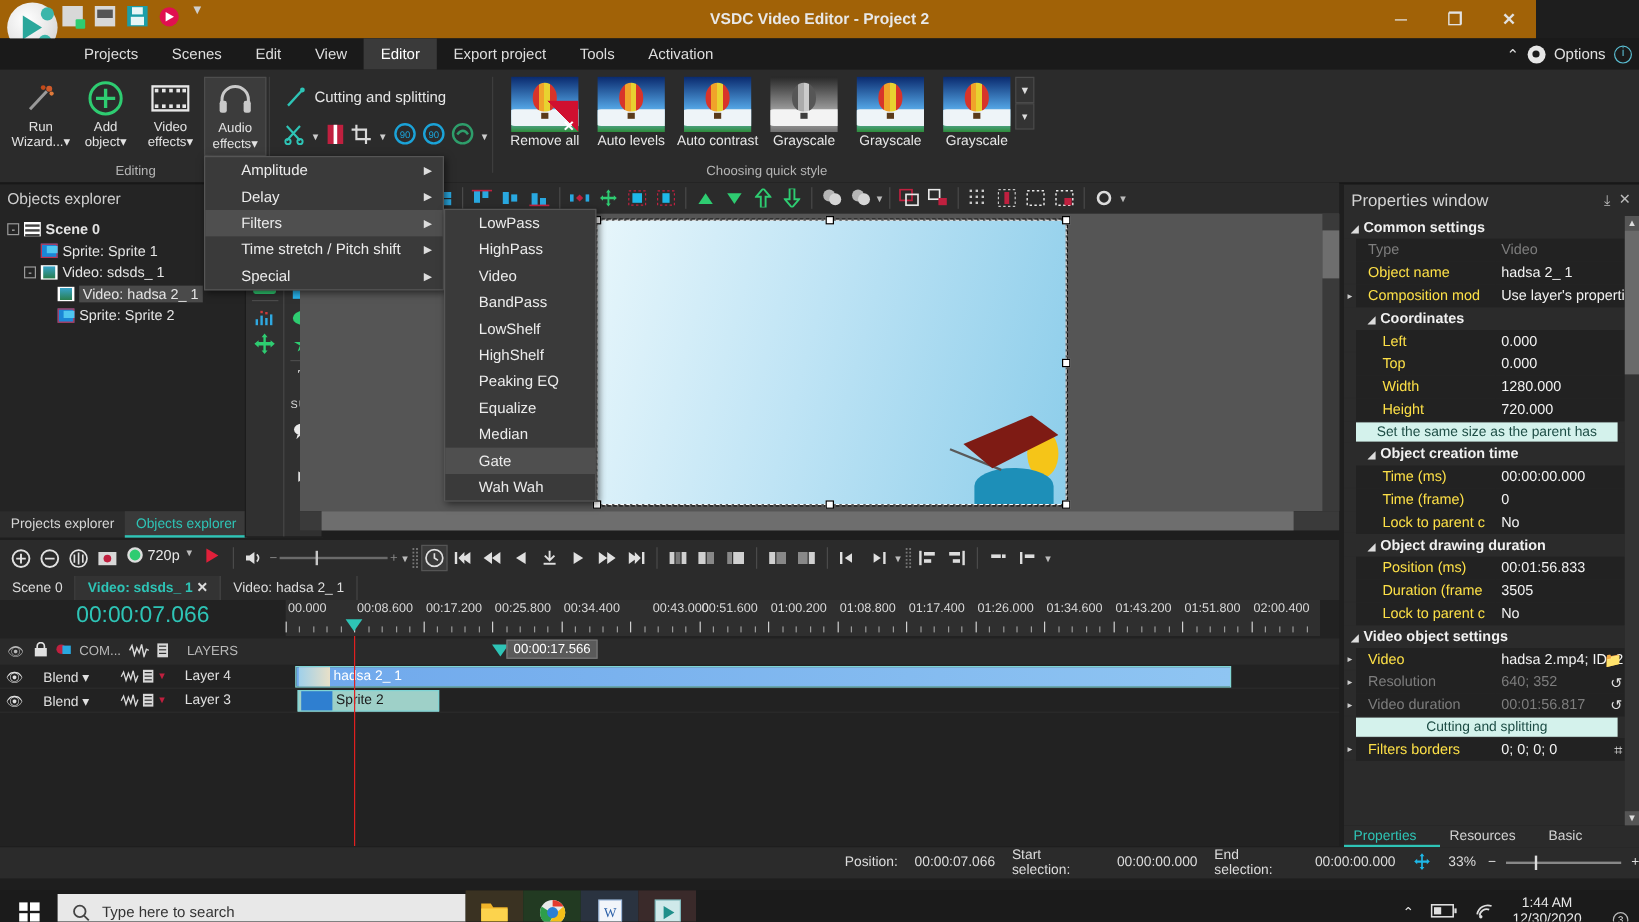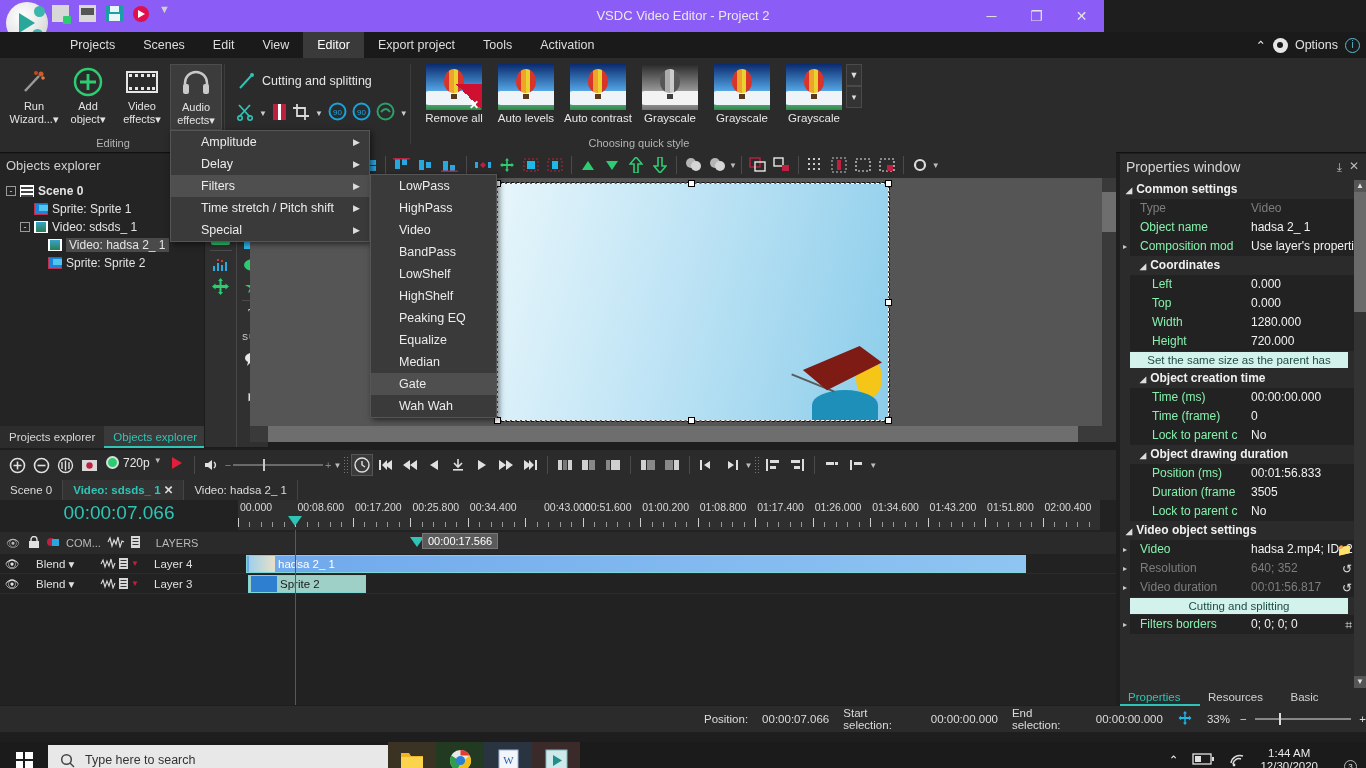--- a/index.html
+++ b/index.html
@@ -1,21 +1,21 @@
 <!DOCTYPE html>
 <html><head>
 <meta charset="utf-8">
 <style>
   * { box-sizing: border-box; margin:0; padding:0; }
   html,body { width:1366px; height:768px; overflow:hidden; background:#1e1e1e;
     font-family:"Liberation Sans", sans-serif; color:#dcdcdc; }
   #app { position:relative; width:1366px; height:768px; }
 
   
-  .titlebar { position:absolute; left:0; top:0; width:1104px; height:32px; background:#8b5cf6; }
+  .titlebar { position:absolute; left:0; top:0; width:1280px; height:32px; background:#a16207;font-weight:bold; }
   .logo { position:absolute; left:6px; top:2px; width:42px; height:42px; border-radius:50%;
     background:radial-gradient(circle at 38% 35%, #ffffff 0%, #e9e9e9 48%, #c9c9c9 100%); }
   .logo:after { content:""; position:absolute; left:13px; top:11px; width:0; height:0;
     border-left:16px solid #2aa79b; border-top:10px solid transparent; border-bottom:10px solid transparent; }
   .logo .bub { position:absolute; width:11px; height:11px; border-radius:50%; background:#3bb6aa; }
   .tb-icons { position:absolute; left:52px; top:5px; display:flex; gap:10px; align-items:center; }
   .tbi { width:17px; height:17px; position:relative; }
   .tbi.new { background:#d8d8d8; }
   .tbi.new:after{ content:""; position:absolute; right:-2px; bottom:-2px; width:8px;height:8px;background:#2ecc71;border-radius:1px;}
   .tbi.open { background:#d8d8d8; }
@@ -194,21 +194,21 @@
     font-size:11px; padding:1px 5px; }
 
   
   .props { position:absolute; left:1120px; top:154px; width:246px; height:534px; background:#2b2b2b; }
   .props-hd { height:26px; line-height:26px; padding-left:6px; font-size:14px; color:#d3d3d3; }
   .pgroup { height:19px; line-height:19px; font-size:12px; font-weight:bold; color:#f0f0f0;
     background:#2b2b2b; padding-left:6px; }
   .pgroup .tri { font-size:8px; margin-right:4px; color:#ddd; }
   .prow { display:flex; height:19px; align-items:center; font-size:12px; border-bottom:1px solid #2b2b2b; }
   .pk { width:116px; background:#222; height:19px; line-height:19px; padding-left:10px;
-    color:#86efac; overflow:hidden; white-space:nowrap; }
+    color:#fde047; overflow:hidden; white-space:nowrap; }
   .pv { flex:1; background:#222; height:19px; line-height:19px; padding-left:5px; color:#f2f2f2;
     overflow:hidden; white-space:nowrap; position:relative; }
   .prow.dim .pk, .prow.dim .pv { color:#7d7d7d; }
   .pbtn { height:16px; line-height:16px; text-align:center; background:#d4f2ec; color:#1d4d45;
     font-size:11.5px; margin:1px 6px 1px 10px; }
   .expander { width:10px; text-align:center; font-size:8px; color:#ccc; }
   .ind1 .pk { padding-left:22px; }
   .ind0 .pk { padding-left:10px; }
   .pscroll { position:absolute; right:0; top:26px; width:12px; height:508px; background:#333; }
   .ptabs { position:absolute; left:1120px; top:688px; width:246px; height:18px; display:flex; background:#2b2b2b; }

